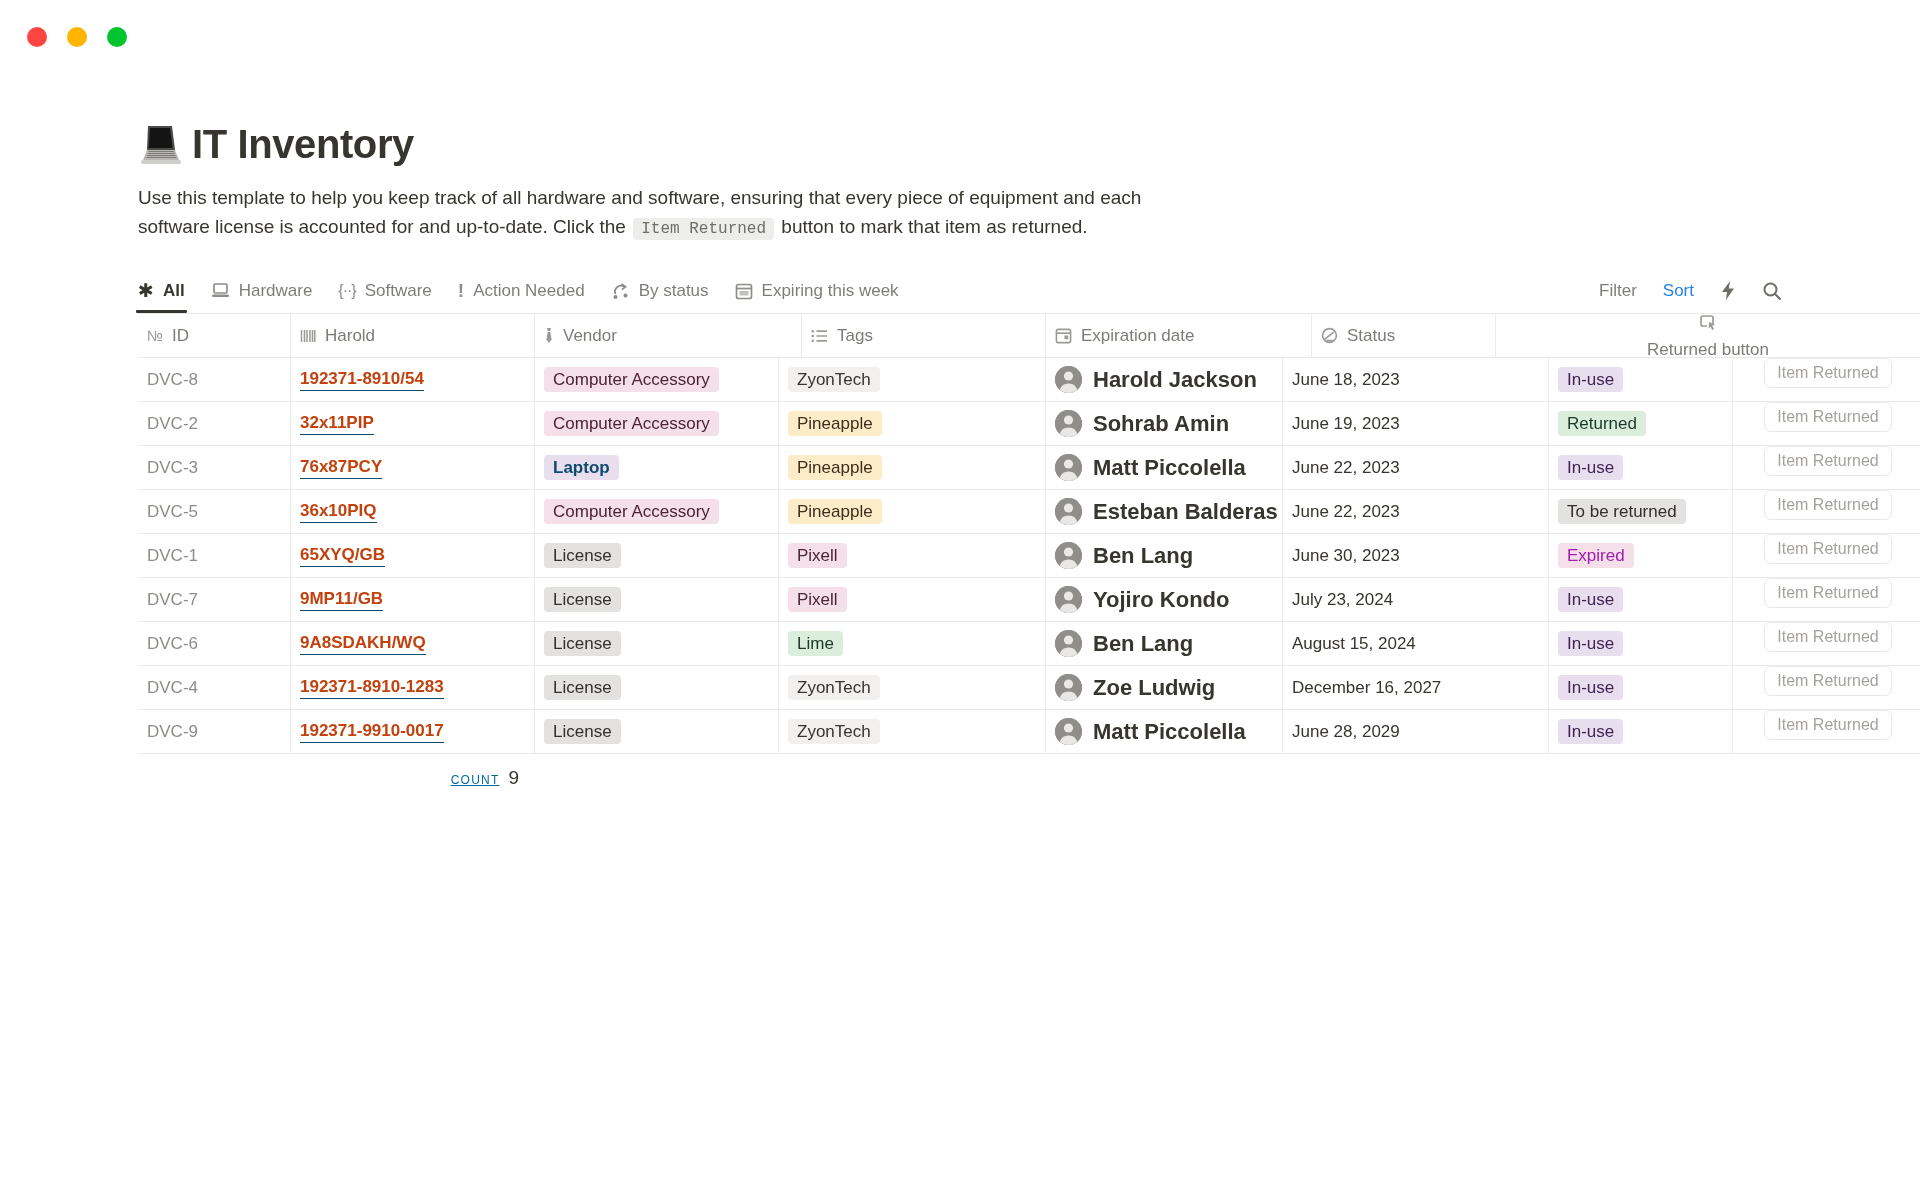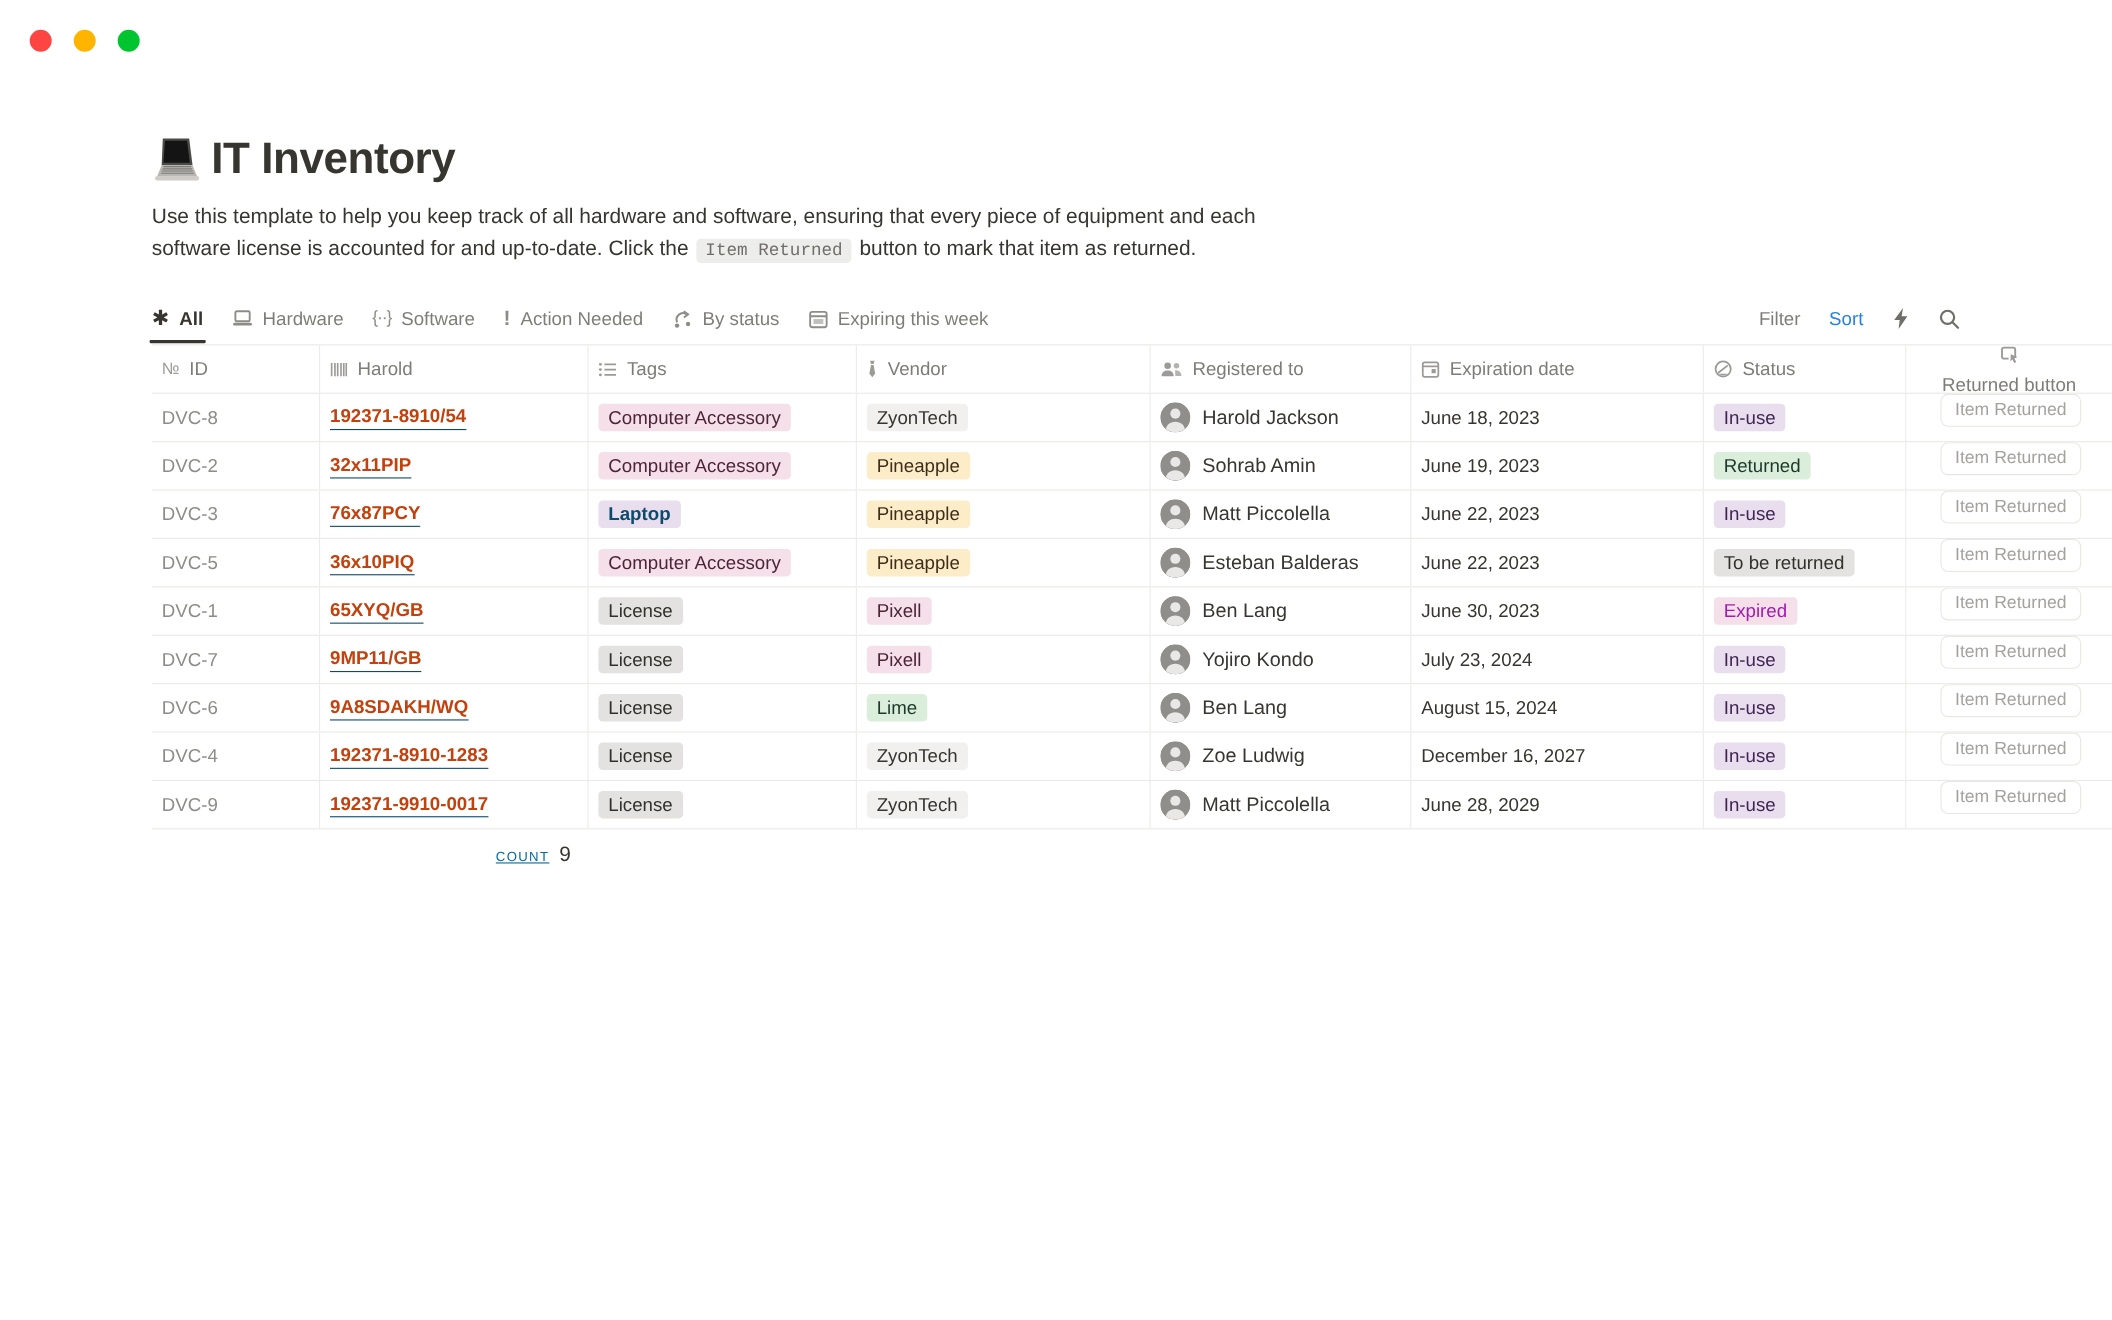--- a/index.html
+++ b/index.html
@@ -46,21 +46,21 @@
   .thead .cell { color:#7D7C78; font-size:17px; gap:9px; }
   .thead .hicon { display:flex; align-items:center; color:#9B9A97; flex:none; }
   .num-glyph { font-size:15px; color:#9B9A97; }
   .id-text { color:#8D8C88; font-size:17px; }
   .serial { font-size:17px; font-weight:600; color:#c2410c; border-bottom:1px solid #0c4a6e;
             padding-bottom:1px; cursor:pointer; }
   .pill { display:inline-block; font-size:17px; line-height:23px; padding:1px 9px;
           border-radius:4px; max-width:100%; overflow:hidden; text-overflow:ellipsis; }
   .avatar { width:27px; height:27px; border-radius:50%; overflow:hidden; flex:none;
             margin-right:11px; background:#8f8e8b; }
-  .person-name { font-size:18px; }
+  .person-name { font-size:22px;font-weight:bold; }
   .date-text { font-size:17px; }
   .item-btn { font-family:inherit; font-size:16px; color:#A5A29E; background:#fff;
               border:1px solid #E8E7E4; border-radius:7px; padding:5px 12px; margin-left:3px;
               cursor:pointer; white-space:nowrap; }
   .tfoot { display:flex; height:48px; align-items:center; }
   .count-box { width:397px; display:flex; justify-content:flex-end; align-items:baseline;
                gap:9px; padding-right:16px; cursor:pointer; }
   .count-label { font-size:12px; letter-spacing:1.2px; color:#0369a1; text-transform:uppercase;text-decoration:underline; }
   .count-value { font-size:19px; color:#37352F; }
   svg { display:block; }
@@ -168,51 +168,40 @@
       <span>ID</span>
     </div>
     <div class="cell c-serial">
       <span class="hicon">
         <svg width="16" height="14" viewBox="0 0 16 14">
             <path d="M1.5 1 V13 M4.5 1 V13 M7 1 V13 M10 1 V13 M12.5 1 V13 M14.8 1 V13" stroke="currentColor" stroke-width="1.5"></path>
           </svg>
       </span>
       <span>Harold</span>
     </div>
+    <div class="cell c-vendor">
+      <span class="hicon">
+        <svg width="10" height="17" viewBox="0 0 10 17">
+            <path d="M3 1 H7 L6.2 4 H3.8 Z" fill="currentColor"></path>
+            <path d="M3.8 4.8 H6.2 L7.6 12.5 L5 16 L2.4 12.5 Z" fill="currentColor"></path>
+          </svg>
+      </span>
+      <span>Vendor</span>
+    </div>
     <div class="cell c-tags">
       <span class="hicon">
         <svg width="17" height="14" viewBox="0 0 17 14">
             <circle cx="1.8" cy="2.2" r="1.3" fill="currentColor"></circle>
             <circle cx="1.8" cy="7" r="1.3" fill="currentColor"></circle>
             <circle cx="1.8" cy="11.8" r="1.3" fill="currentColor"></circle>
             <path d="M5.5 2.2 H16 M5.5 7 H16 M5.5 11.8 H16" stroke="currentColor" stroke-width="1.7"></path>
           </svg>
       </span>
       <span>Tags</span>
     </div>
-    <div class="cell c-vendor">
-      <span class="hicon">
-        <svg width="10" height="17" viewBox="0 0 10 17">
-            <path d="M3 1 H7 L6.2 4 H3.8 Z" fill="currentColor"></path>
-            <path d="M3.8 4.8 H6.2 L7.6 12.5 L5 16 L2.4 12.5 Z" fill="currentColor"></path>
-          </svg>
-      </span>
-      <span>Vendor</span>
-    </div>
-    <div class="cell c-person">
-      <span class="hicon">
-        <svg width="20" height="15" viewBox="0 0 20 15">
-            <circle cx="6.5" cy="4.5" r="3" fill="currentColor"></circle>
-            <path d="M1 14 C1 10.5 3.3 8.8 6.5 8.8 C9.7 8.8 12 10.5 12 14 Z" fill="currentColor"></path>
-            <circle cx="14.5" cy="4.5" r="2.5" fill="currentColor" opacity=".75"></circle>
-            <path d="M13.2 8.6 C16.5 8.4 19 10.3 19 13.9 L13.5 13.9" fill="currentColor" opacity=".75"></path>
-          </svg>
-      </span>
-      <span>Registered to</span>
-    </div>
     <div class="cell c-date">
       <span class="hicon">
         <svg width="17" height="17" viewBox="0 0 18 18">
             <rect x="1.5" y="2.5" width="15" height="14" rx="2" fill="none" stroke="currentColor" stroke-width="1.7"></rect>
             <path d="M1.5 6.5 H16.5" stroke="currentColor" stroke-width="1.7"></path>
             <rect x="10" y="9" width="4" height="4" fill="currentColor"></rect>
           </svg>
       </span>
 
       <span>Expiration date</span>

